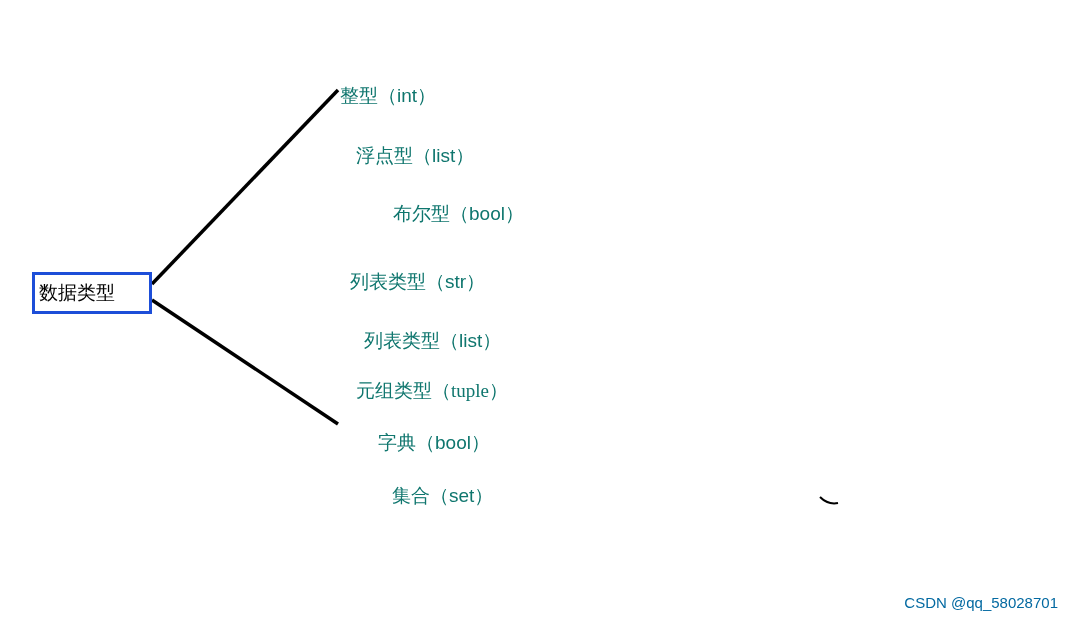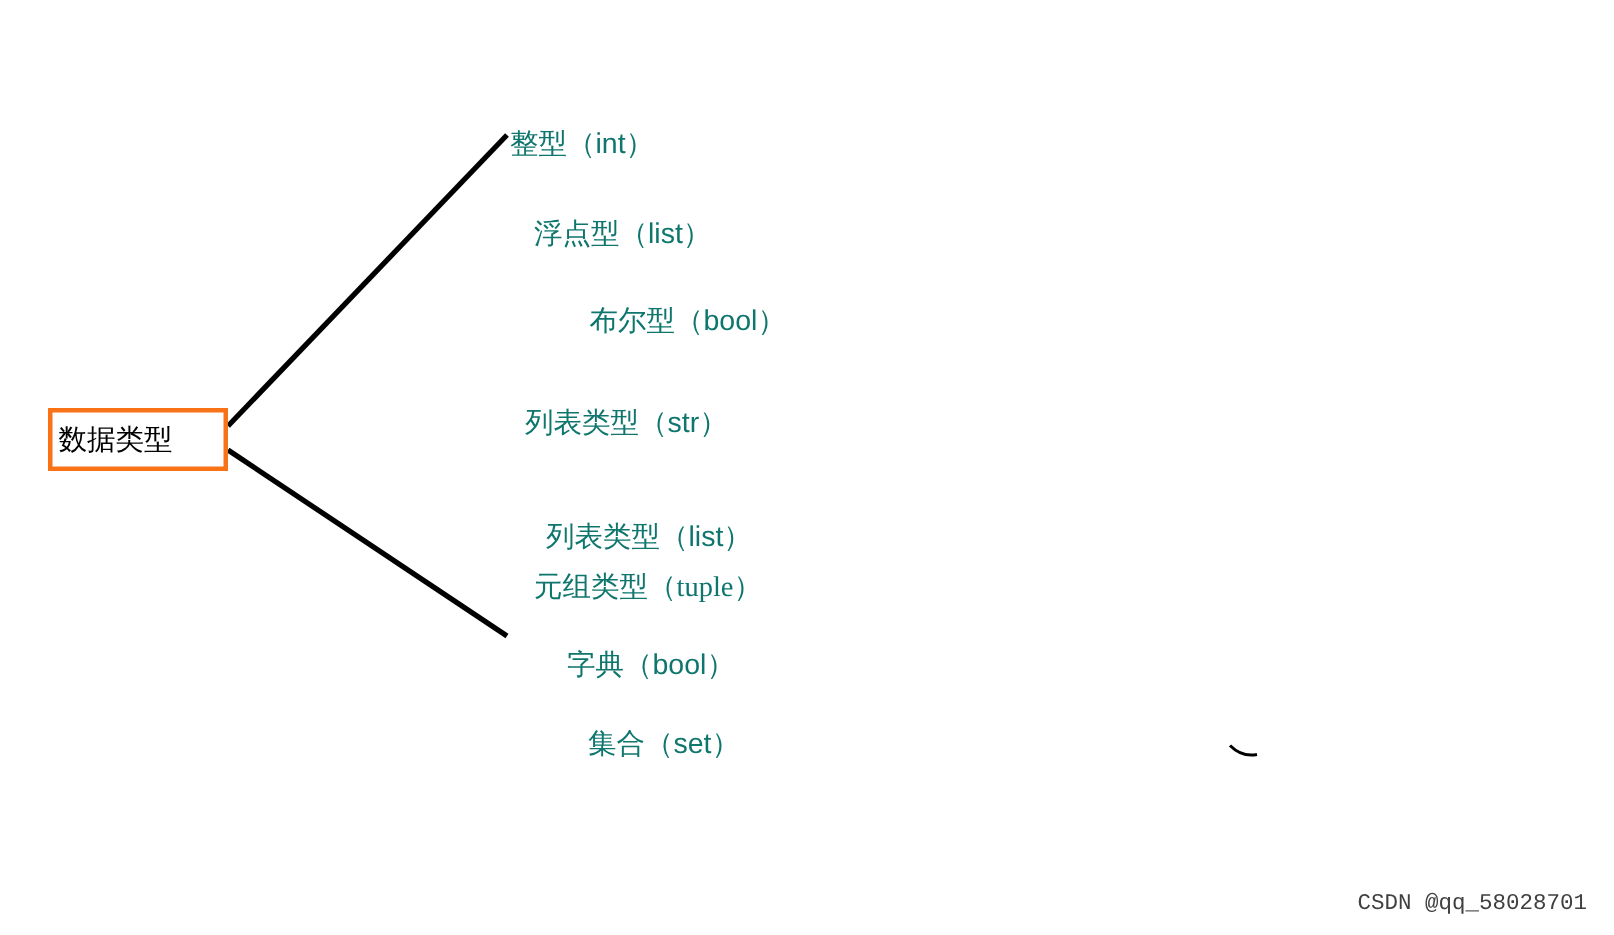--- a/index.html
+++ b/index.html
@@ -11,40 +11,40 @@
       background: #fff;
       position: relative;
       overflow: hidden;
     }
     .root-box {
       position: absolute;
       left: 32px;
       top: 272px;
       width: 120px;
       height: 42px;
-      border: 3px solid #f97316;
+      border: 3px solid #1d4ed8;
       display: flex;
       align-items: center;
       padding-left: 4px;
       font-size: 19px;
       box-sizing: border-box;
     }
     .type-label {
       position: absolute;
       font-size: 19px;
       color: #0f766e;
       white-space: nowrap;
     }
     .watermark {
       position: absolute;
       right: 18px;
       bottom: 12px;
       font-size: 15px;
-      color: #404040;
-      font-family: Liberation Mono, monospace;
+      color: #0369a1;
+      font-family: Liberation Sans, sans-serif;
     }
     svg.lines {
       position: absolute;
       left: 0;
       top: 0;
       pointer-events: none;
     }
   </style>
 </head>
 <body>
@@ -56,18 +56,18 @@
 </svg>
 
 <div class="root-box">
   <span>数据类型</span>
 </div>
 
 <div class="type-label" style="left:340px; top:83px;">整型（int）</div>
 <div class="type-label" style="left:356px; top:143px;">浮点型（list）</div>
 <div class="type-label" style="left:363px; top:201px;margin-left:30px;">布尔型（bool）</div>
 <div class="type-label" style="left:350px; top:269px;">列表类型（str）</div>
-<div class="type-label" style="left:364px; top:345px;text-align:center;">列表类型（list）</div>
+<div class="type-label" style="left:364px; top:328px;text-align:center;">列表类型（list）</div>
 <div class="type-label" style="left:356px; top:378px;font-family:Liberation Serif, serif;">元组类型（tuple）</div>
 <div class="type-label" style="left:378px; top:430px;">字典（bool）</div>
 <div class="type-label" style="left:392px; top:483px;">集合（set）</div>
 
 <div class="watermark">CSDN @qq_58028701</div>
 
 </body></html>

